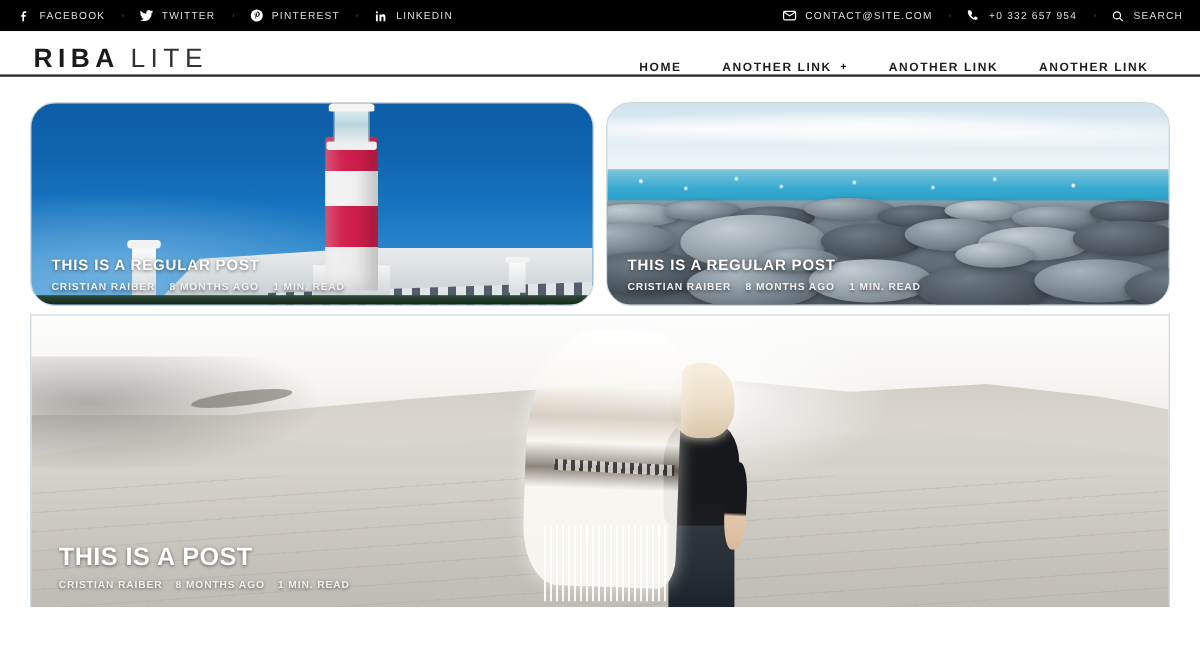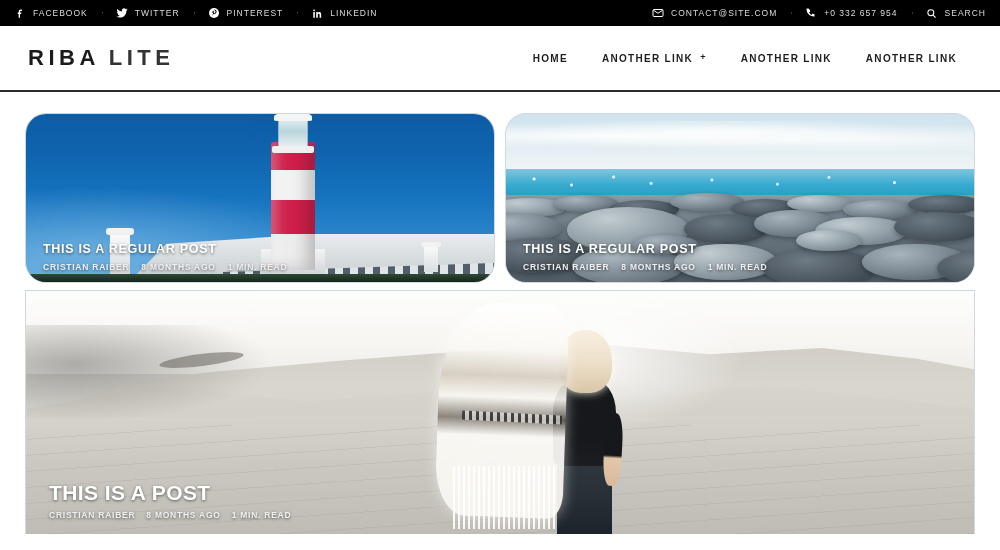--- a/index.html
+++ b/index.html
@@ -38,39 +38,39 @@
     position: absolute;
     left: 0; top: 5px; bottom: 5px;
     width: 1px;
     background: #3a3a3a;
   }
   .tb-ico { display: inline-flex; align-items: center; justify-content: center; width: 12px; height: 12px; }
   .tb-ico svg { display: block; fill: #ffffff; }
 
   
   .header {
-    height: 66px;
+    height: 38px;
     background: #ffffff;
     display: flex;
-    align-items: center;
+    align-items: flex-end;
     justify-content: space-between;
     padding: 0 26px 0 28px;
     border-bottom: 2px solid #2b2b2b;
   }
   .logo {
     font-size: 22px;
     letter-spacing: 4.5px;
     color: #1b1b1b;
     white-space: nowrap;
     display: flex;
     align-items: baseline;
     gap: 9px;
   }
   .logo-a { font-weight: 700; }
-  .logo-b { font-weight: 700; color: #333; }
+  .logo-b { font-weight: 400; color: #333; }
 
   .nav { display: flex; align-items: center; gap: 0; }
   .nav-item {
     font-size: 10px;
     letter-spacing: 1.3px;
     font-weight: 700;
     color: #1e1e1e;
     padding: 0 17px;
     white-space: nowrap;
     display: flex;

